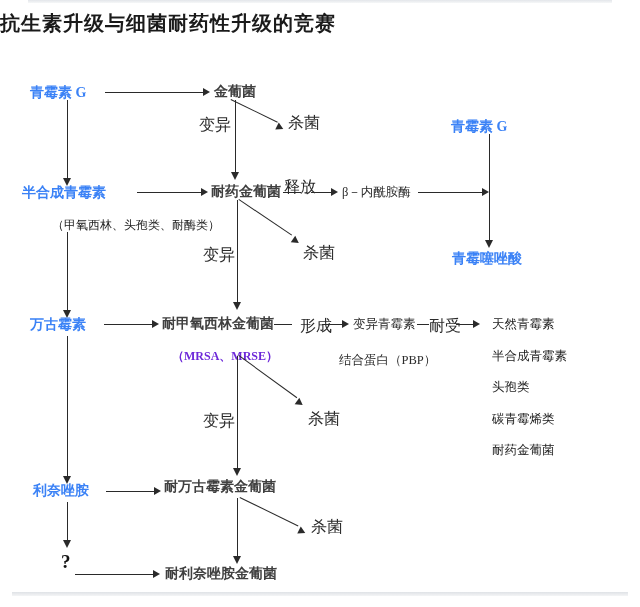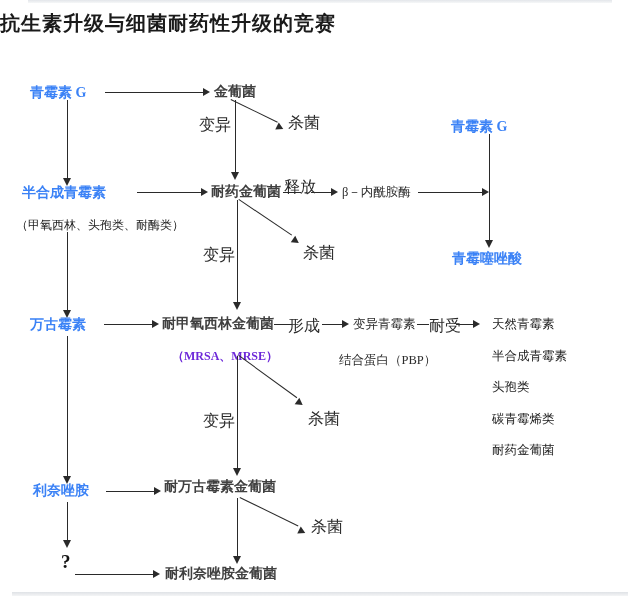--- a/index.html
+++ b/index.html
@@ -28,21 +28,21 @@
   }
   .node.red{color:#404040;}
   .node.red-sm{color:#6d28d9;font-size:12px;font-weight:bold;}
   .lbl{
     position:absolute;white-space:nowrap;color:#2b2b2b;
     font-size:16px;font-weight:normal;line-height:1;
   }
   .lbl.plain{font-size:12.5px;}
   .sub{
     position:absolute;white-space:nowrap;color:#1d1d1d;
-    font-size:12px;line-height:1;
+    font-size:12px;line-height:1;margin-left:36px;
   }
   .qmark{
     position:absolute;color:#111;font-size:19px;font-weight:bold;line-height:1;
   }
 
   
   .hline{position:absolute;height:0;border-top:1.4px solid #2a2a2a;}
   .vline{position:absolute;width:0;border-left:1.4px solid #2a2a2a;}
   .arrow-r{position:absolute;width:0;height:0;
     border-left:7px solid #2a2a2a;border-top:4.2px solid transparent;border-bottom:4.2px solid transparent;}
@@ -122,21 +122,21 @@
   <div class="node" style="left:452px;top:252px;font-weight:bold;">青霉噻唑酸</div>
 
   <div class="node" style="left:30px;top:318px;text-align:center;">万古霉素</div>
   <div class="hline" style="left:104px;top:324px;width:48px;"></div>
   <div class="arrow-r" style="left:152px;top:320px;"></div>
 
   <div class="node red" style="left:162px;top:317px;">耐甲氧西林金葡菌</div>
   <div class="node red-sm" style="left:172px;top:350px;">（MRSA、MRSE）</div>
 
   <div class="hline" style="left:274px;top:324px;width:18px;"></div>
-  <div class="lbl" style="left:288px;top:318px;">形成</div>
+  <div class="lbl" style="left:300px;top:318px;">形成</div>
   <div class="hline" style="left:322px;top:324px;width:22px;"></div>
   <div class="arrow-r" style="left:342px;top:320px;"></div>
 
   <div class="lbl plain" style="left:353px;top:318px;">变异青霉素</div>
   <div class="lbl plain" style="left:339px;top:354px;">结合蛋白（PBP）</div>
 
   <div class="hline" style="left:417px;top:324px;width:12px;"></div>
   <div class="lbl" style="left:429px;top:318px;">耐受</div>
   <div class="hline" style="left:456px;top:324px;width:19px;"></div>
   <div class="arrow-r" style="left:473px;top:320px;"></div>

